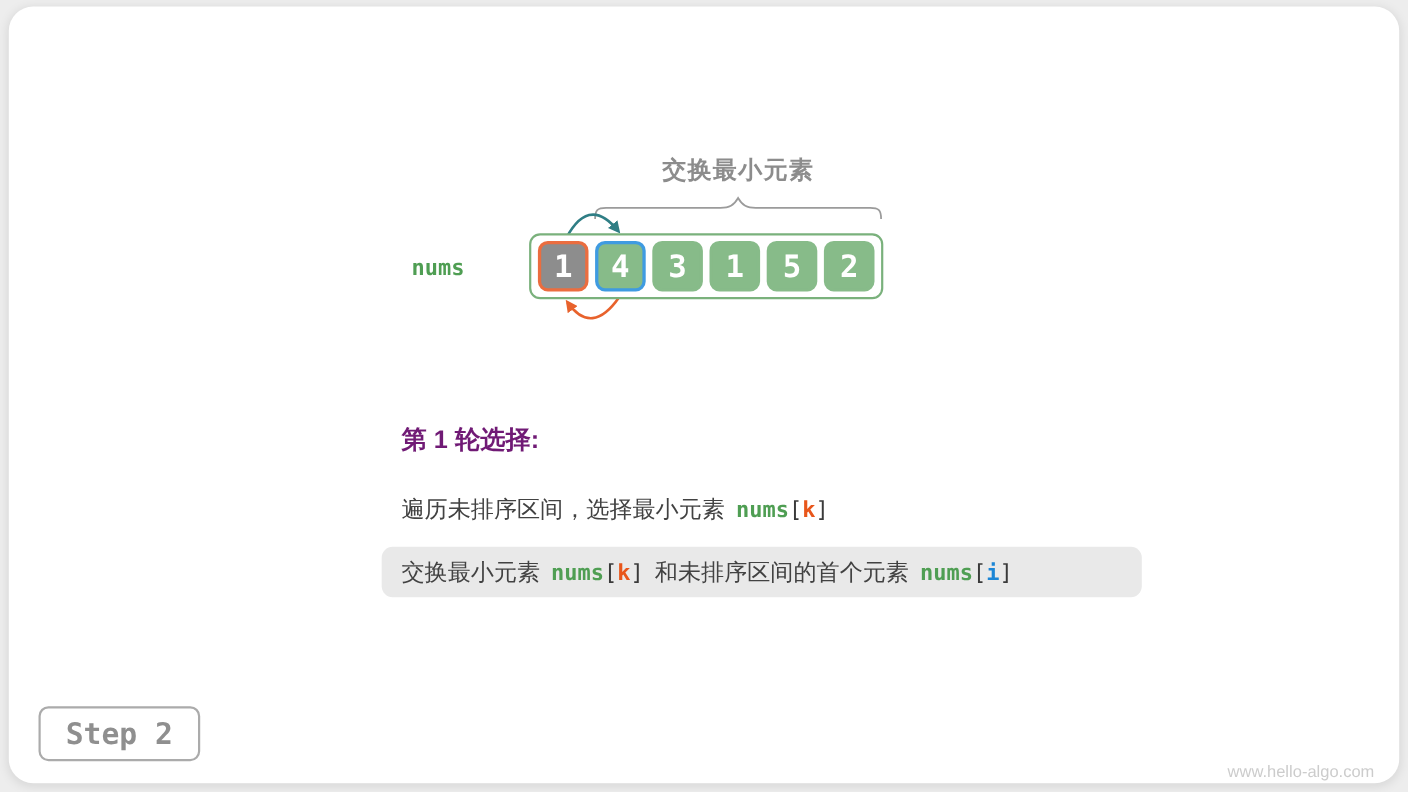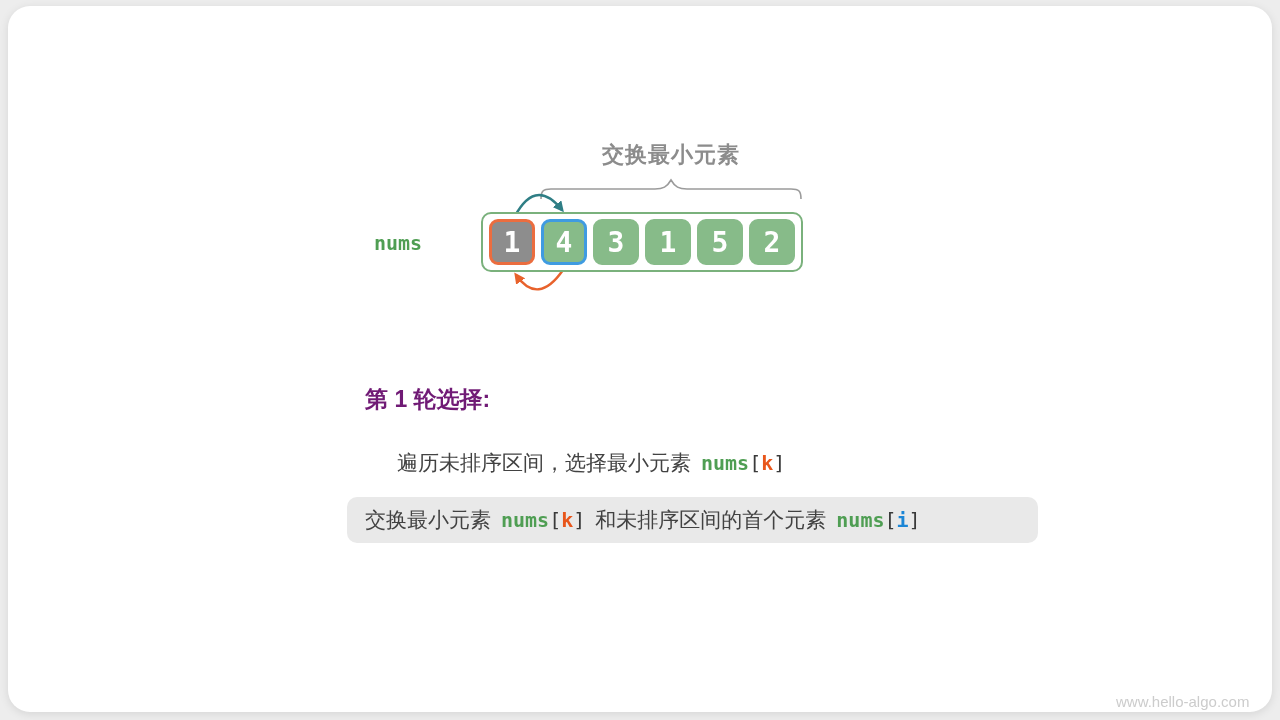--- a/index.html
+++ b/index.html
@@ -70,21 +70,20 @@
     position: absolute;
     left: 365px; top: 384px;
     font-size: 23px; font-weight: bold;
     color: #701a75;
   }
   .step-line1 {
     position: absolute;
     left: 365px; top: 449px;
     font-size: 21px;
     color: #424242;
-    margin-left: 32px;
   }
   .highlight-row {
     position: absolute;
     left: 347px; top: 497px;
     width: 691px; height: 46px;
     background: #e9e9e9;
     border-radius: 10px;
   }
   .highlight-row .row-text {
     position: absolute;
@@ -165,15 +164,16 @@
   <div class="step-line1">
     <span>遍历未排序区间，选择最小元素</span><span class="code-group"><span class="code name" style="color: rgb(79, 158, 83);">nums</span><span class="code bracket" style="color: rgb(58, 58, 58);">[</span><span class="code idx" style="color: rgb(232, 86, 27);">k</span><span class="code bracket" style="color: rgb(58, 58, 58);">]</span></span>
   </div>
 
   <div class="highlight-row">
     <div class="row-text">
       <span>交换最小元素</span><span class="code-group both"><span class="code name" style="color: rgb(79, 158, 83);">nums</span><span class="code bracket" style="color: rgb(58, 58, 58);">[</span><span class="code idx" style="color: rgb(232, 86, 27);">k</span><span class="code bracket" style="color: rgb(58, 58, 58);">]</span></span><span>和未排序区间的首个元素</span><span class="code-group"><span class="code name" style="color: rgb(79, 158, 83);">nums</span><span class="code bracket" style="color: rgb(58, 58, 58);">[</span><span class="code idx" style="color: rgb(28, 134, 214);">i</span><span class="code bracket" style="color: rgb(58, 58, 58);">]</span></span>
     </div>
   </div>
 
+  <div class="step-badge">Step 2</div>
   <div class="watermark">www.hello-algo.com</div>
 
 </div>
 
 </body></html>

